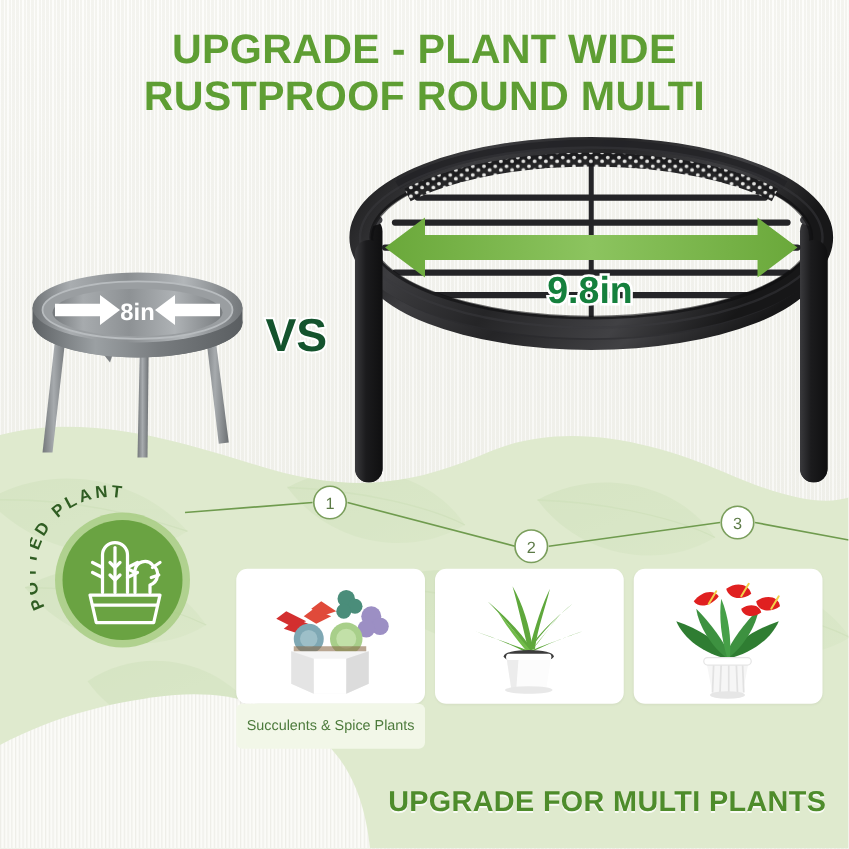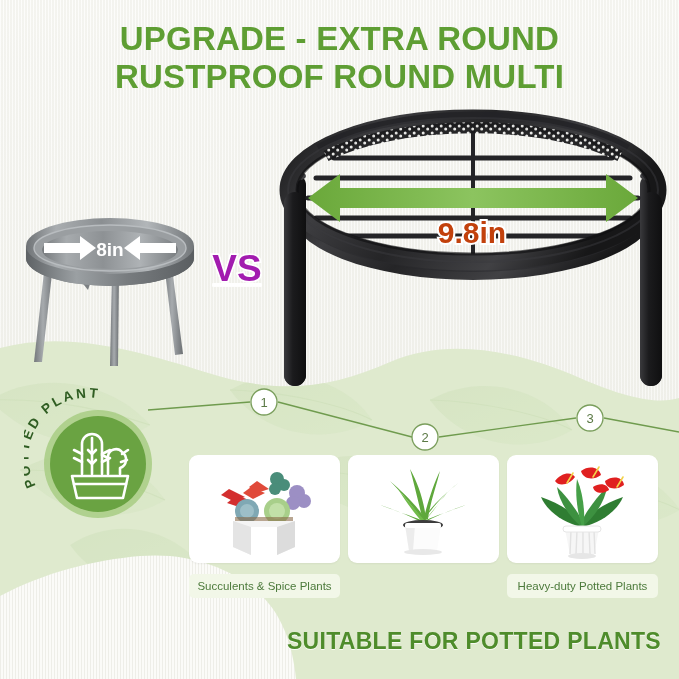--- a/index.html
+++ b/index.html
@@ -29,50 +29,49 @@
     position:absolute;left:0;right:0;top:20px;text-align:center;
     color:#5e9e33;font-weight:bold;font-size:33px;line-height:1.16;
     letter-spacing:.2px;
   }
   .title .l2{display:block;}
 
   
   .small-tray{position:absolute;left:18px;top:186px;width:185px;height:185px;}
   .vs{
     position:absolute;left:206px;top:248px;width:62px;text-align:center;
-    font-size:37px;font-weight:bold;color:#a21caf;
+    font-size:37px;font-weight:bold;color:#14532d;
     -webkit-text-stroke:3px #ffffff;paint-order:stroke fill;
     text-shadow:0 1px 0 rgba(255,255,255,.9);
-    text-decoration:underline;
   }
 
   
   .big-tray{position:absolute;left:268px;top:96px;width:411px;height:290px;}
   .dim-label{
     position:absolute;left:392px;top:216px;width:160px;text-align:center;
-    font-size:30px;font-weight:bold;color:#c2410c;
+    font-size:30px;font-weight:bold;color:#15803d;
     -webkit-text-stroke:4px #ffffff;paint-order:stroke fill;
   }
 
   
   .badge{position:absolute;left:24px;top:388px;width:140px;height:140px;}
 
   
   .connector{position:absolute;left:0;top:370px;width:679px;height:110px;}
 
   
   .cards{position:absolute;left:189px;top:455px;width:470px;height:160px;display:flex;gap:8px;}
   .card-wrap{width:151px;}
   .card{
     width:151px;height:108px;background:#ffffff;border-radius:9px;
     display:flex;align-items:center;justify-content:center;overflow:hidden;
     box-shadow:0 1px 2px rgba(0,0,0,.05);
   }
   .card-label{
-    margin-top:11px;height:24px;border-radius:5px;
+    height:36px;border-radius:5px;
     background:#f2f7e8;
     display:flex;align-items:center;justify-content:center;
     font-size:11.5px;color:#4c7a3b;white-space:nowrap;
   }
 
   
   .footer{
     position:absolute;right:18px;bottom:24px;
     font-size:23px;font-weight:bold;color:#4e8c2b;letter-spacing:.3px;
     text-shadow:0 1px 0 rgba(255,255,255,.8);
@@ -127,21 +126,21 @@
       <pattern id="stripes2" width="3" height="8" patternUnits="userSpaceOnUse">
         <rect width="3" height="8" fill="#fbfbf8"></rect>
         <rect width="1" height="8" fill="#eeeee8"></rect>
       </pattern>
     </defs>
     <path d="M0,596 C45,572 95,560 140,556 C190,552 232,568 262,596
              C280,614 292,640 296,679 L0,679 Z" fill="url(#stripes2)"></path>
   </svg>
 
   <div class="title">
-    <span>UPGRADE - EXTRA ROUND</span>
+    <span>UPGRADE - PLANT WIDE</span>
     <span class="l2">RUSTPROOF ROUND MULTI</span>
   </div>
 
   <svg class="small-tray" viewBox="0 0 185 185">
     <defs>
       <linearGradient id="steelTop" x1="0" y1="0" x2="1" y2="0">
         <stop offset="0%" stop-color="#6f7376"></stop>
           <stop offset="18%" stop-color="#a9adb0"></stop>
         <stop offset="45%" stop-color="#8b8f92"></stop>
           <stop offset="72%" stop-color="#b2b6b9"></stop>
@@ -394,20 +393,19 @@
                 <line x1="70" y1="75" x2="69" y2="99"></line>
               <line x1="76" y1="75" x2="76" y2="99"></line>
                 <line x1="82" y1="75" x2="83" y2="99"></line>
               <line x1="87" y1="75" x2="88" y2="99"></line>
             </g>
             <rect x="56" y="71" width="38" height="6" rx="3" fill="#ffffff" stroke="#e6e6e6" stroke-width="1"></rect>
             <ellipse cx="75" cy="101" rx="14" ry="3" fill="#e6e6e6"></ellipse>
           </g>
         </svg>
       </div>
-      <div class="card-label">Heavy-duty Potted Plants</div>
     </div>
 
   </div>
 
-  <div class="footer">SUITABLE FOR POTTED PLANTS</div>
+  <div class="footer">UPGRADE FOR MULTI PLANTS</div>
 
 </div>
 
 </body></html>

